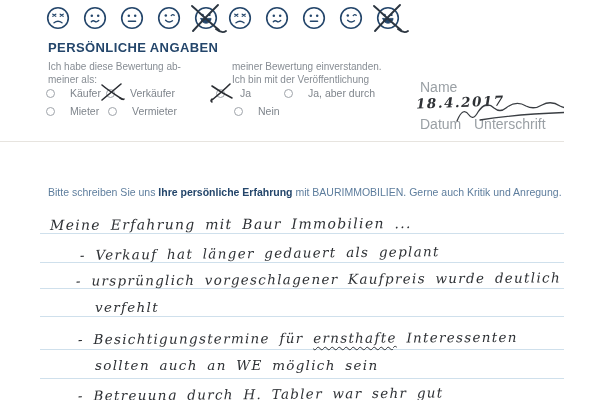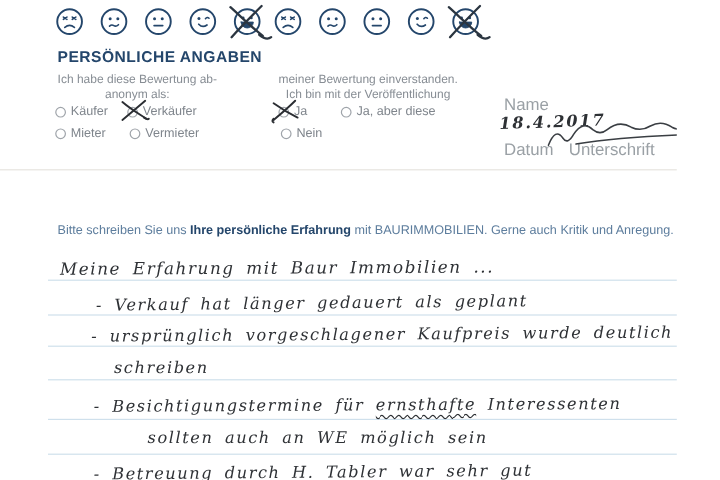--- a/index.html
+++ b/index.html
@@ -11,22 +11,22 @@
         font-family:"Liberation Sans",sans-serif;}
   
   .face-group{position:absolute;top:6px;display:flex;}
   .face{position:relative;width:24px;height:24px;margin-right:13px;}
   .face svg{display:block;}
   .face .x-overlay{display:none;position:absolute;left:-6px;top:-4px;}
   .face.selected .x-overlay{display:block;}
   
   .heading{position:absolute;left:48px;top:40px;font-size:13px;font-weight:bold;
            letter-spacing:.4px;color:var(--navy);}
-  .qlabel{position:absolute;font-size:10px;line-height:13px;color:var(--label-gray);text-align:center;}
-  .option{position:absolute;display:flex;align-items:center;gap:4px;height:12px;cursor:default;text-align:right;}
+  .qlabel{position:absolute;font-size:10px;line-height:13px;color:var(--label-gray);}
+  .option{position:absolute;display:flex;align-items:center;gap:15px;height:12px;cursor:default;text-align:right;}
   .radio{width:9px;height:9px;border:1.3px solid #9fa4aa;border-radius:50%;box-sizing:border-box;flex:0 0 auto;}
   .olabel{font-size:10.5px;color:#7f858c;white-space:nowrap;}
   .option .xmark{visibility:hidden;position:absolute;left:-6px;top:-5px;}
   .option.checked .xmark{visibility:visible;}
   
   .slabel{position:absolute;font-size:14px;color:var(--muted-gray);}
   .hand{font-family:"DejaVu Serif",serif;font-style:italic;color:var(--handwriting);}
   .date-value{position:absolute;left:416px;top:94px;font-size:13.5px;font-weight:bold;
               letter-spacing:1.5px;transform:rotate(-2deg);}
   .signature-svg{position:absolute;left:452px;top:99px;}
@@ -36,21 +36,21 @@
   .prompt b{color:var(--navy);}
   
   .rule{position:absolute;left:40px;width:550px;height:1px;background:var(--rule-blue);}
   .note{position:absolute;font-size:13.5px;letter-spacing:1.3px;word-spacing:4px;white-space:nowrap;}
   .wavy{text-decoration:underline;text-decoration-style:wavy;text-decoration-thickness:1px;text-underline-offset:3px;font-style:italic;}
   .n-title{left:50px;top:216px;font-size:14px;transform:rotate(-.3deg);}
   .n-1{left:80px;top:245px;transform:rotate(-.6deg);}
   .n-2{left:76px;top:271px;transform:rotate(-.4deg);}
   .n-3{left:95px;top:299px;}
   .n-4{left:78px;top:330px;transform:rotate(-.3deg);}
-  .n-5{left:95px;top:357px;margin-left:28px;}
+  .n-5{left:95px;top:357px;}
   .n-6{left:78px;top:386px;transform:rotate(-.5deg);}
   svg{overflow:visible;}
 </style>
 </head>
 <body>
 
 <div class="page">
 
   <div class="face-group" style="left:46px">
     <div class="face">
@@ -157,21 +157,21 @@
             <path d="M28,27 q6,5 10,2"></path>
         </svg>
       </span>
     </div>
   </div>
 
   <div class="heading">PERSÖNLICHE ANGABEN</div>
 
   <div class="qlabel" style="left:48px;top:60px">
     <div>Ich habe diese Bewertung ab-</div>
-    <div>anonym als:</div>
+    <div>meiner als:</div>
   </div>
   <div class="qlabel" style="left:232px;top:60px">
     <div>meiner Bewertung einverstanden.</div>
     <div>Ich bin mit der Veröffentlichung</div>
   </div>
 
   <span class="option" style="left:46px;top:87px">
     <span class="radio"></span>
 
     <span class="olabel">Käufer</span>
@@ -189,33 +189,33 @@
     <span class="radio"></span>
 
     <span class="olabel">Mieter</span>
   </span>
   <span class="option" style="left:108px;top:105px">
     <span class="radio"></span>
 
     <span class="olabel">Vermieter</span>
   </span>
 
-  <span class="option checked" style="left:232px;top:87px">
+  <span class="option checked" style="left:216px;top:87px">
     <span class="radio"></span>
     <svg class="xmark" width="24" height="20" viewBox="0 0 24 20" fill="none" stroke="#2b2e33" stroke-width="1.6" stroke-linecap="round">
         <path d="M2,4 C9,9 16,13 22,16"></path>
         <path d="M20,2 C14,8 8,13 2,18"></path>
         <path d="M2,17 q-2,2 0,3"></path>
       </svg>
     <span class="olabel">Ja</span>
   </span>
   <span class="option" style="left:284px;top:87px">
     <span class="radio"></span>
 
-    <span class="olabel">Ja, aber diese</span>
+    <span class="olabel">Ja, aber durch</span>
   </span>
   <span class="option" style="left:234px;top:105px">
     <span class="radio"></span>
 
     <span class="olabel">Nein</span>
   </span>
 
   <div class="slabel" style="left:420px;top:79px">Name</div>
   <div class="date-value hand">18.4.2017</div>
   <div class="slabel" style="left:420px;top:116px">Datum</div>
@@ -233,20 +233,20 @@
   <div class="rule" style="top:233px"></div>
   <div class="rule" style="top:262px"></div>
   <div class="rule" style="top:288px"></div>
   <div class="rule" style="top:316px"></div>
   <div class="rule" style="top:349px"></div>
   <div class="rule" style="top:378px"></div>
 
   <div class="note hand n-title">Meine Erfahrung mit Baur Immobilien ...</div>
   <div class="note hand n-1">- Verkauf hat länger gedauert als geplant</div>
   <div class="note hand n-2">- ursprünglich vorgeschlagener Kaufpreis wurde deutlich</div>
-  <div class="note hand n-3">schreiben</div>
+  <div class="note hand n-3">verfehlt</div>
   <div class="note hand n-4">
     <span>- Besichtigungstermine für </span><span class="wavy">ernsthafte</span><span> Interessenten</span>
   </div>
   <div class="note hand n-5">sollten auch an WE möglich sein</div>
   <div class="note hand n-6">- Betreuung durch H. Tabler war sehr gut</div>
 
 </div>
 
 </body></html>

